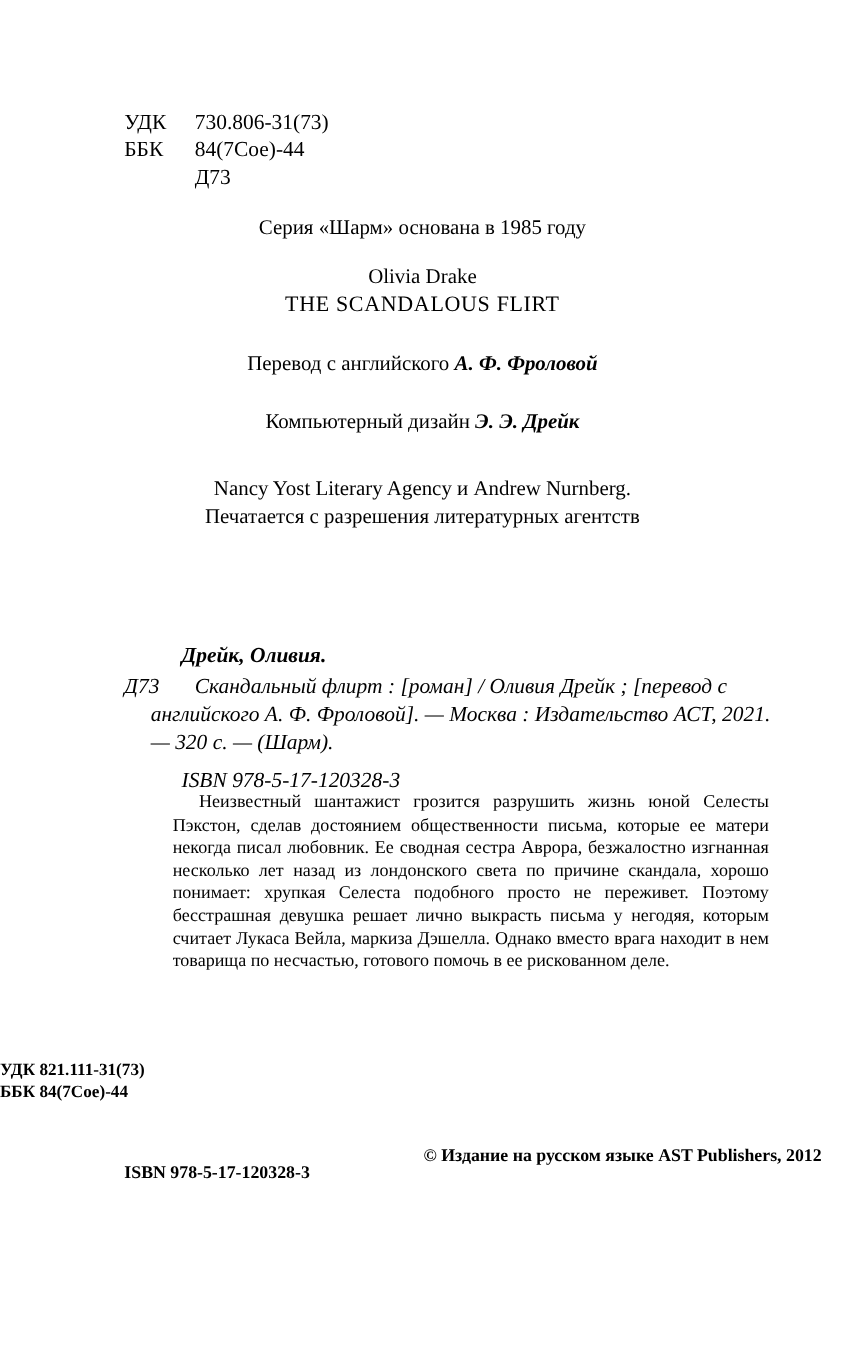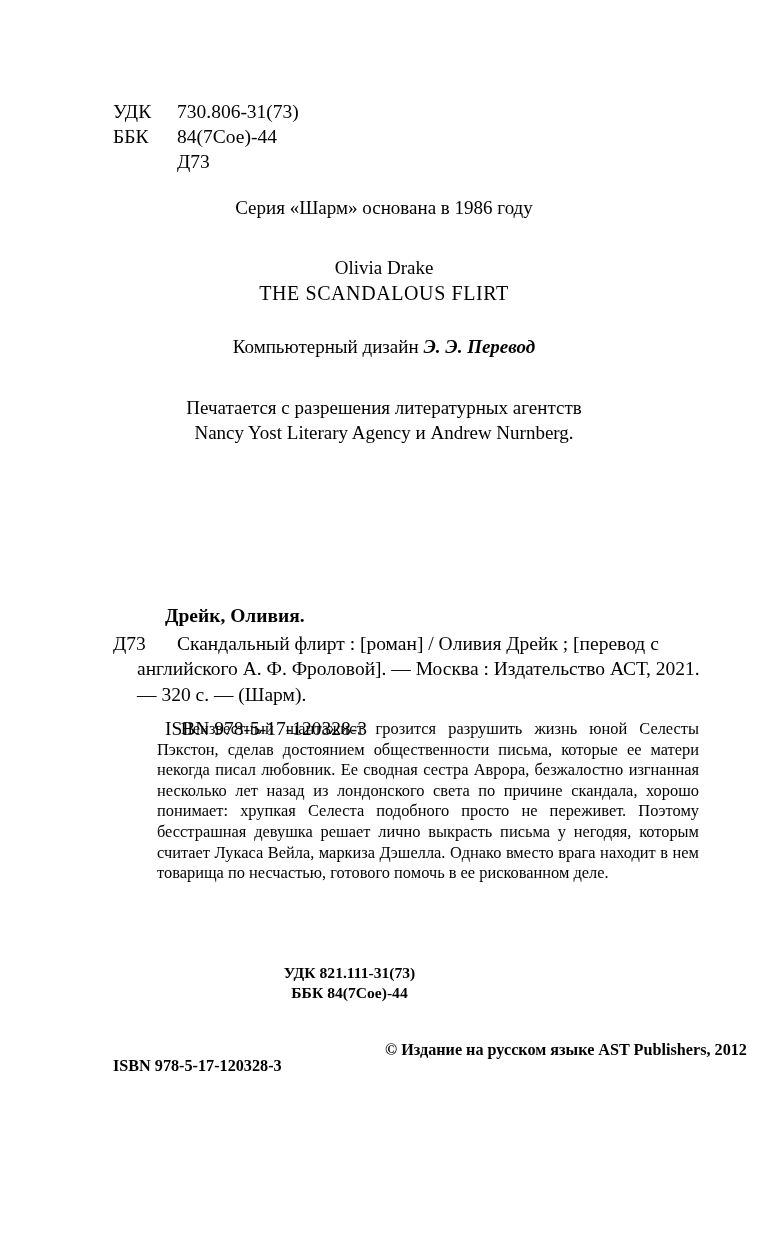--- a/index.html
+++ b/index.html
@@ -51,21 +51,21 @@
     width: 768px;
     text-align: center;
   }
   .series-line {
     font-size: 19px;
     line-height: 24px;
   }
   .author-orig {
     font-size: 19px;
     line-height: 24px;
-    margin-top: 36px;
+    margin-top: 20px;
   }
   .title-orig {
     font-size: 20px;
     line-height: 26px;
     letter-spacing: 0.6px;
   }
   .credit-line {
     font-size: 19px;
     line-height: 25px;
     margin-top: 28px;
@@ -77,24 +77,25 @@
   .permission {
     font-size: 19px;
     line-height: 25px;
     margin-top: 36px;
   }
 
   
   .record {
     position: absolute;
     left: 113px;
-    top: 603px;
+    top: 584px;
     width: 590px;
     font-size: 19.5px;
     line-height: 25.5px;
+    font-style: italic;
   }
   .record-author {
     font-weight: bold;
     margin-left: 52px;
   }
   .record-body {
     position: relative;
     margin-top: 2px;
   }
   .record-sign {
@@ -129,21 +130,21 @@
     margin: 0;
     text-indent: 24px;
   }
 
   
   .class-repeat {
     position: absolute;
     left: 0;
     top: 963px;
     width: 699px;
-    text-align: center;
+    text-align: left;
     font-weight: bold;
     font-size: 15.6px;
     line-height: 19.5px;
   }
 
   
   .footer {
     position: absolute;
     left: 113px;
     top: 1040px;
@@ -177,29 +178,32 @@
       <span class="class-label">ББК</span>
       <span class="class-value">84(7Сое)-44</span>
     </div>
     <div class="class-row indent">
       <span class="class-label"></span>
       <span class="class-value">Д73</span>
     </div>
   </div>
 
   <div class="center-block">
-    <div class="series-line">Серия «Шарм» основана в 1986 году</div>
+    <div class="series-line">Серия «Шарм» основана в 1985 году</div>
     <div class="author-orig">Olivia Drake</div>
     <div class="title-orig">THE SCANDALOUS FLIRT</div>
     <div class="credit-line">
-      <span>Компьютерный дизайн </span><span class="nm">Э. Э. Перевод</span>
+      <span>Перевод с английского </span><span class="nm">А. Ф. Фроловой</span>
+    </div>
+    <div class="credit-line">
+      <span>Компьютерный дизайн </span><span class="nm">Э. Э. Дрейк</span>
     </div>
     <div class="permission">
+      <div>Nancy Yost Literary Agency и Andrew Nurnberg.</div>
       <div>Печатается с разрешения литературных агентств</div>
-      <div>Nancy Yost Literary Agency и Andrew Nurnberg.</div>
     </div>
   </div>
 
   <div class="record">
     <div class="record-author">Дрейк, Оливия.</div>
     <div class="record-body">
       <span class="record-sign">Д73</span>
       <div class="record-desc">Скандальный флирт : [роман] / Оливия Дрейк ; [перевод с английского А. Ф. Фроловой]. — Москва : Издательство АСТ, 2021. — 320 с. — (Шарм).</div>
     </div>
     <div class="record-isbn">ISBN 978-5-17-120328-3</div>

